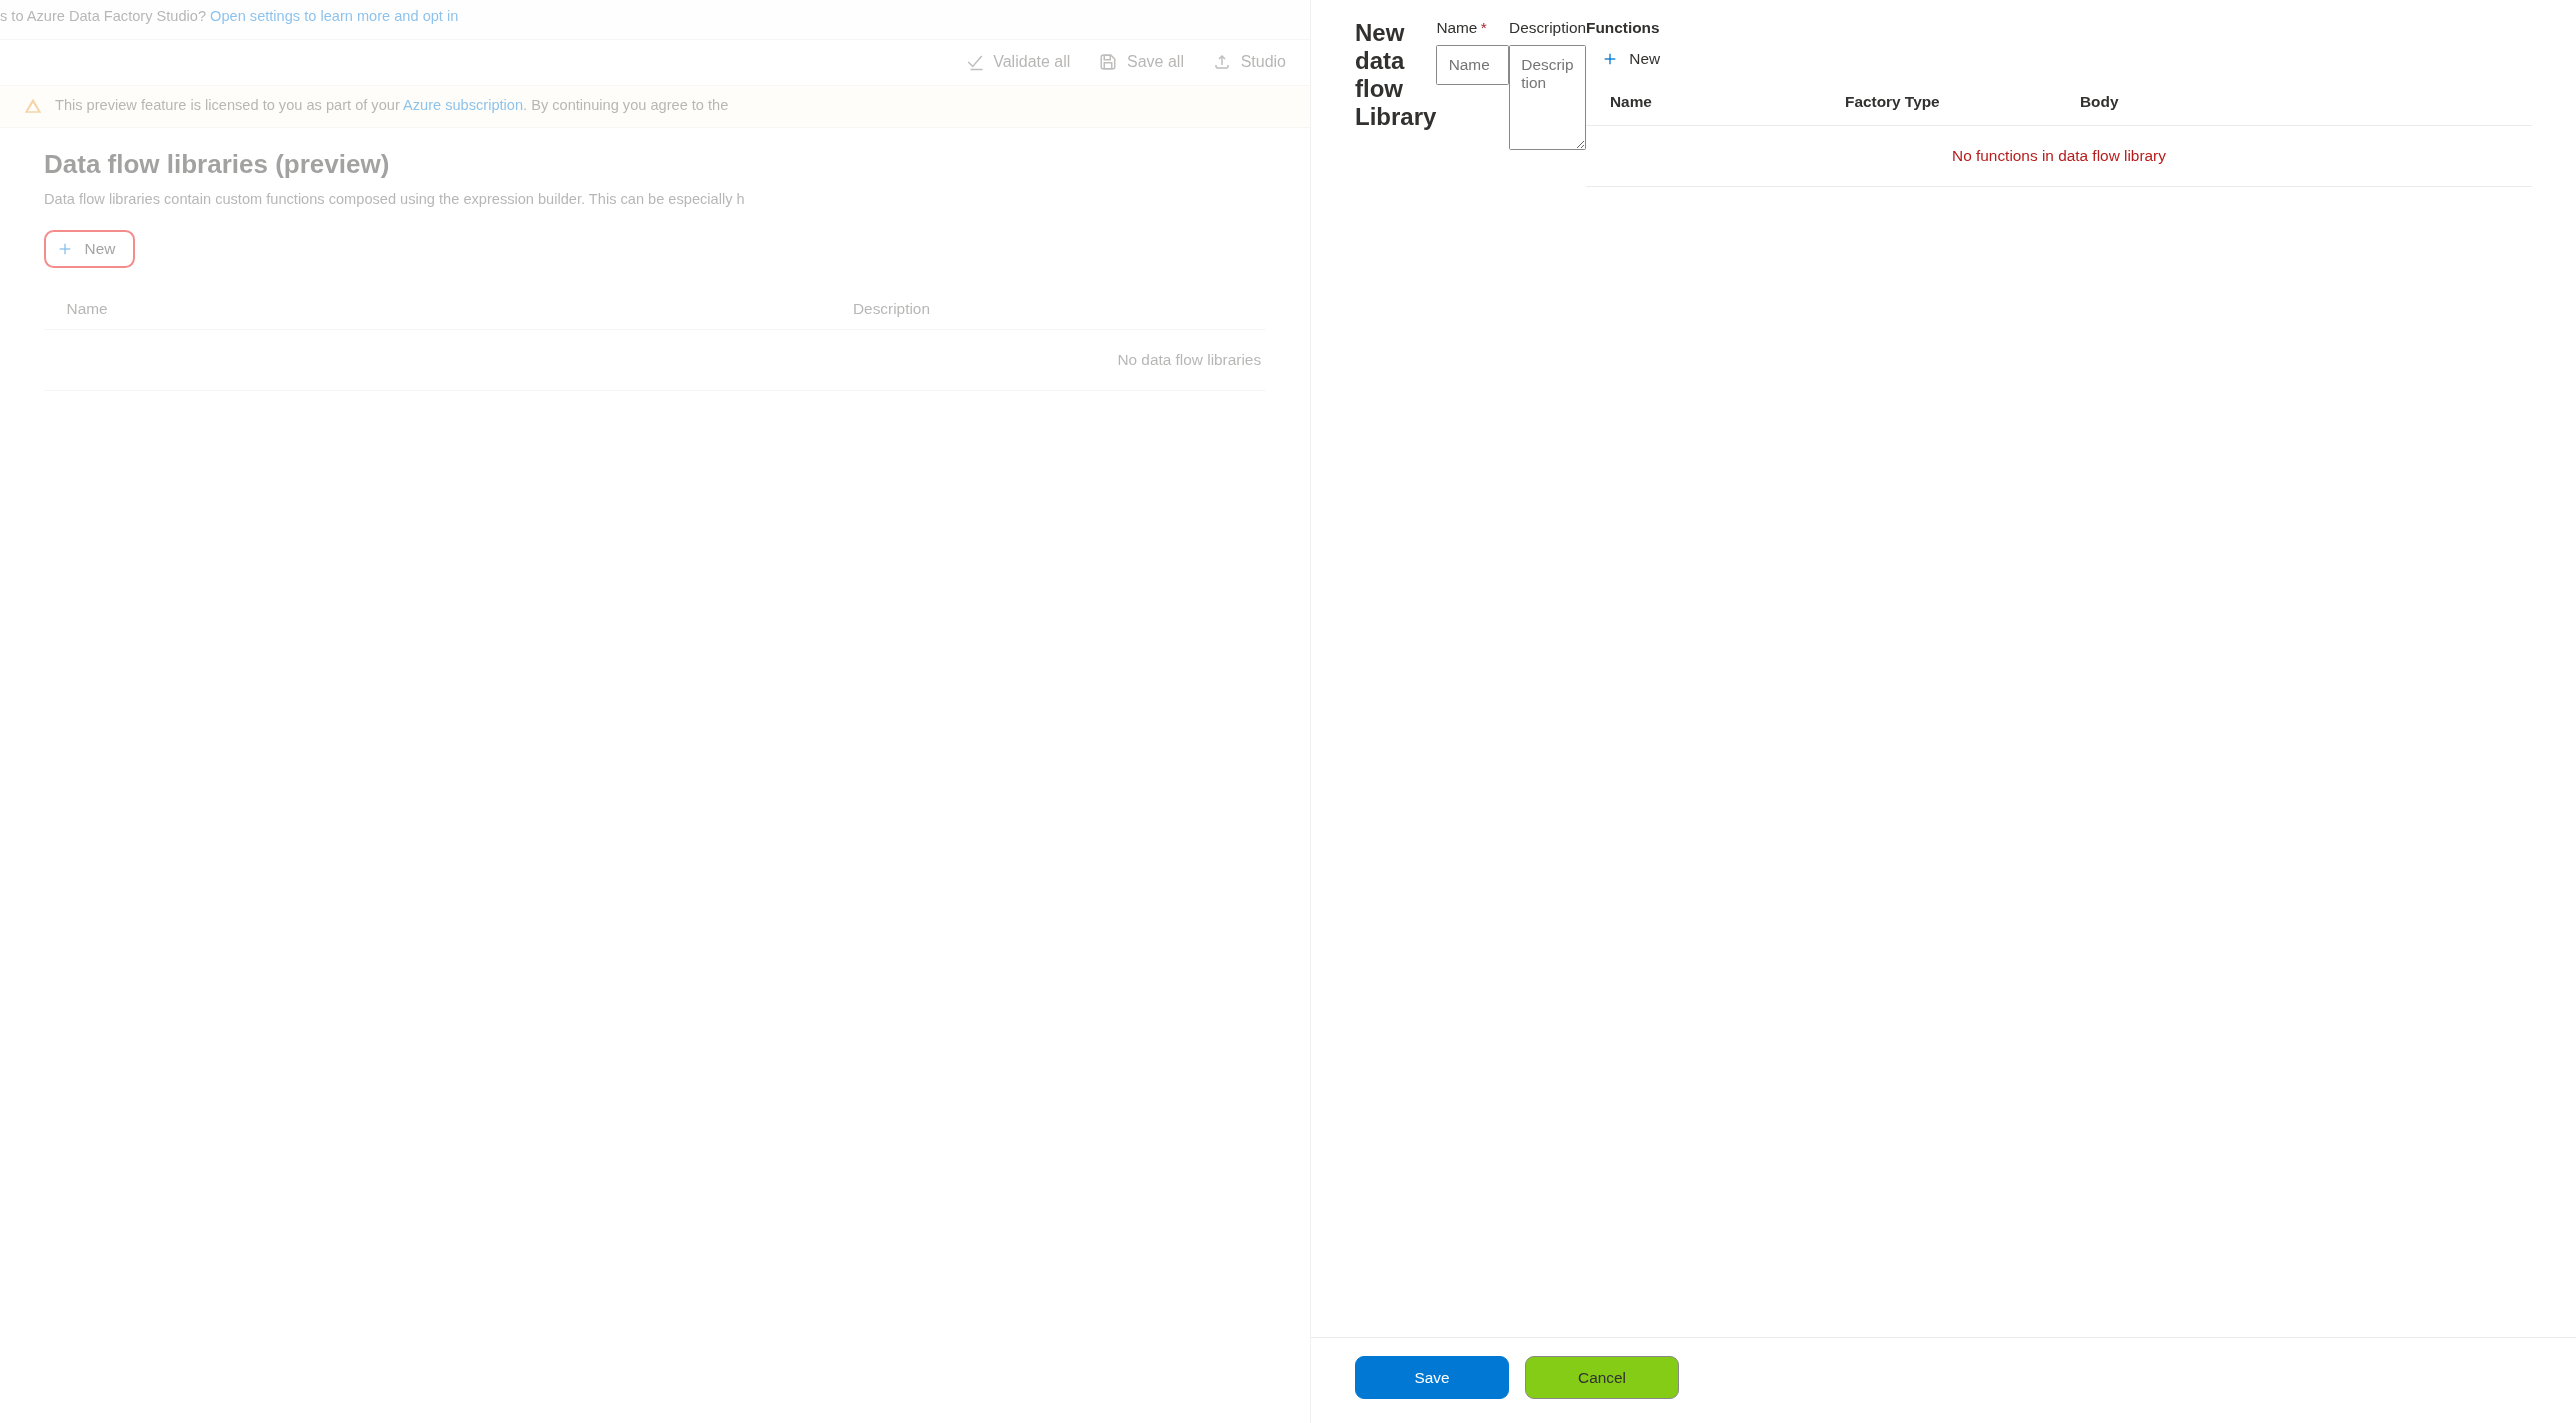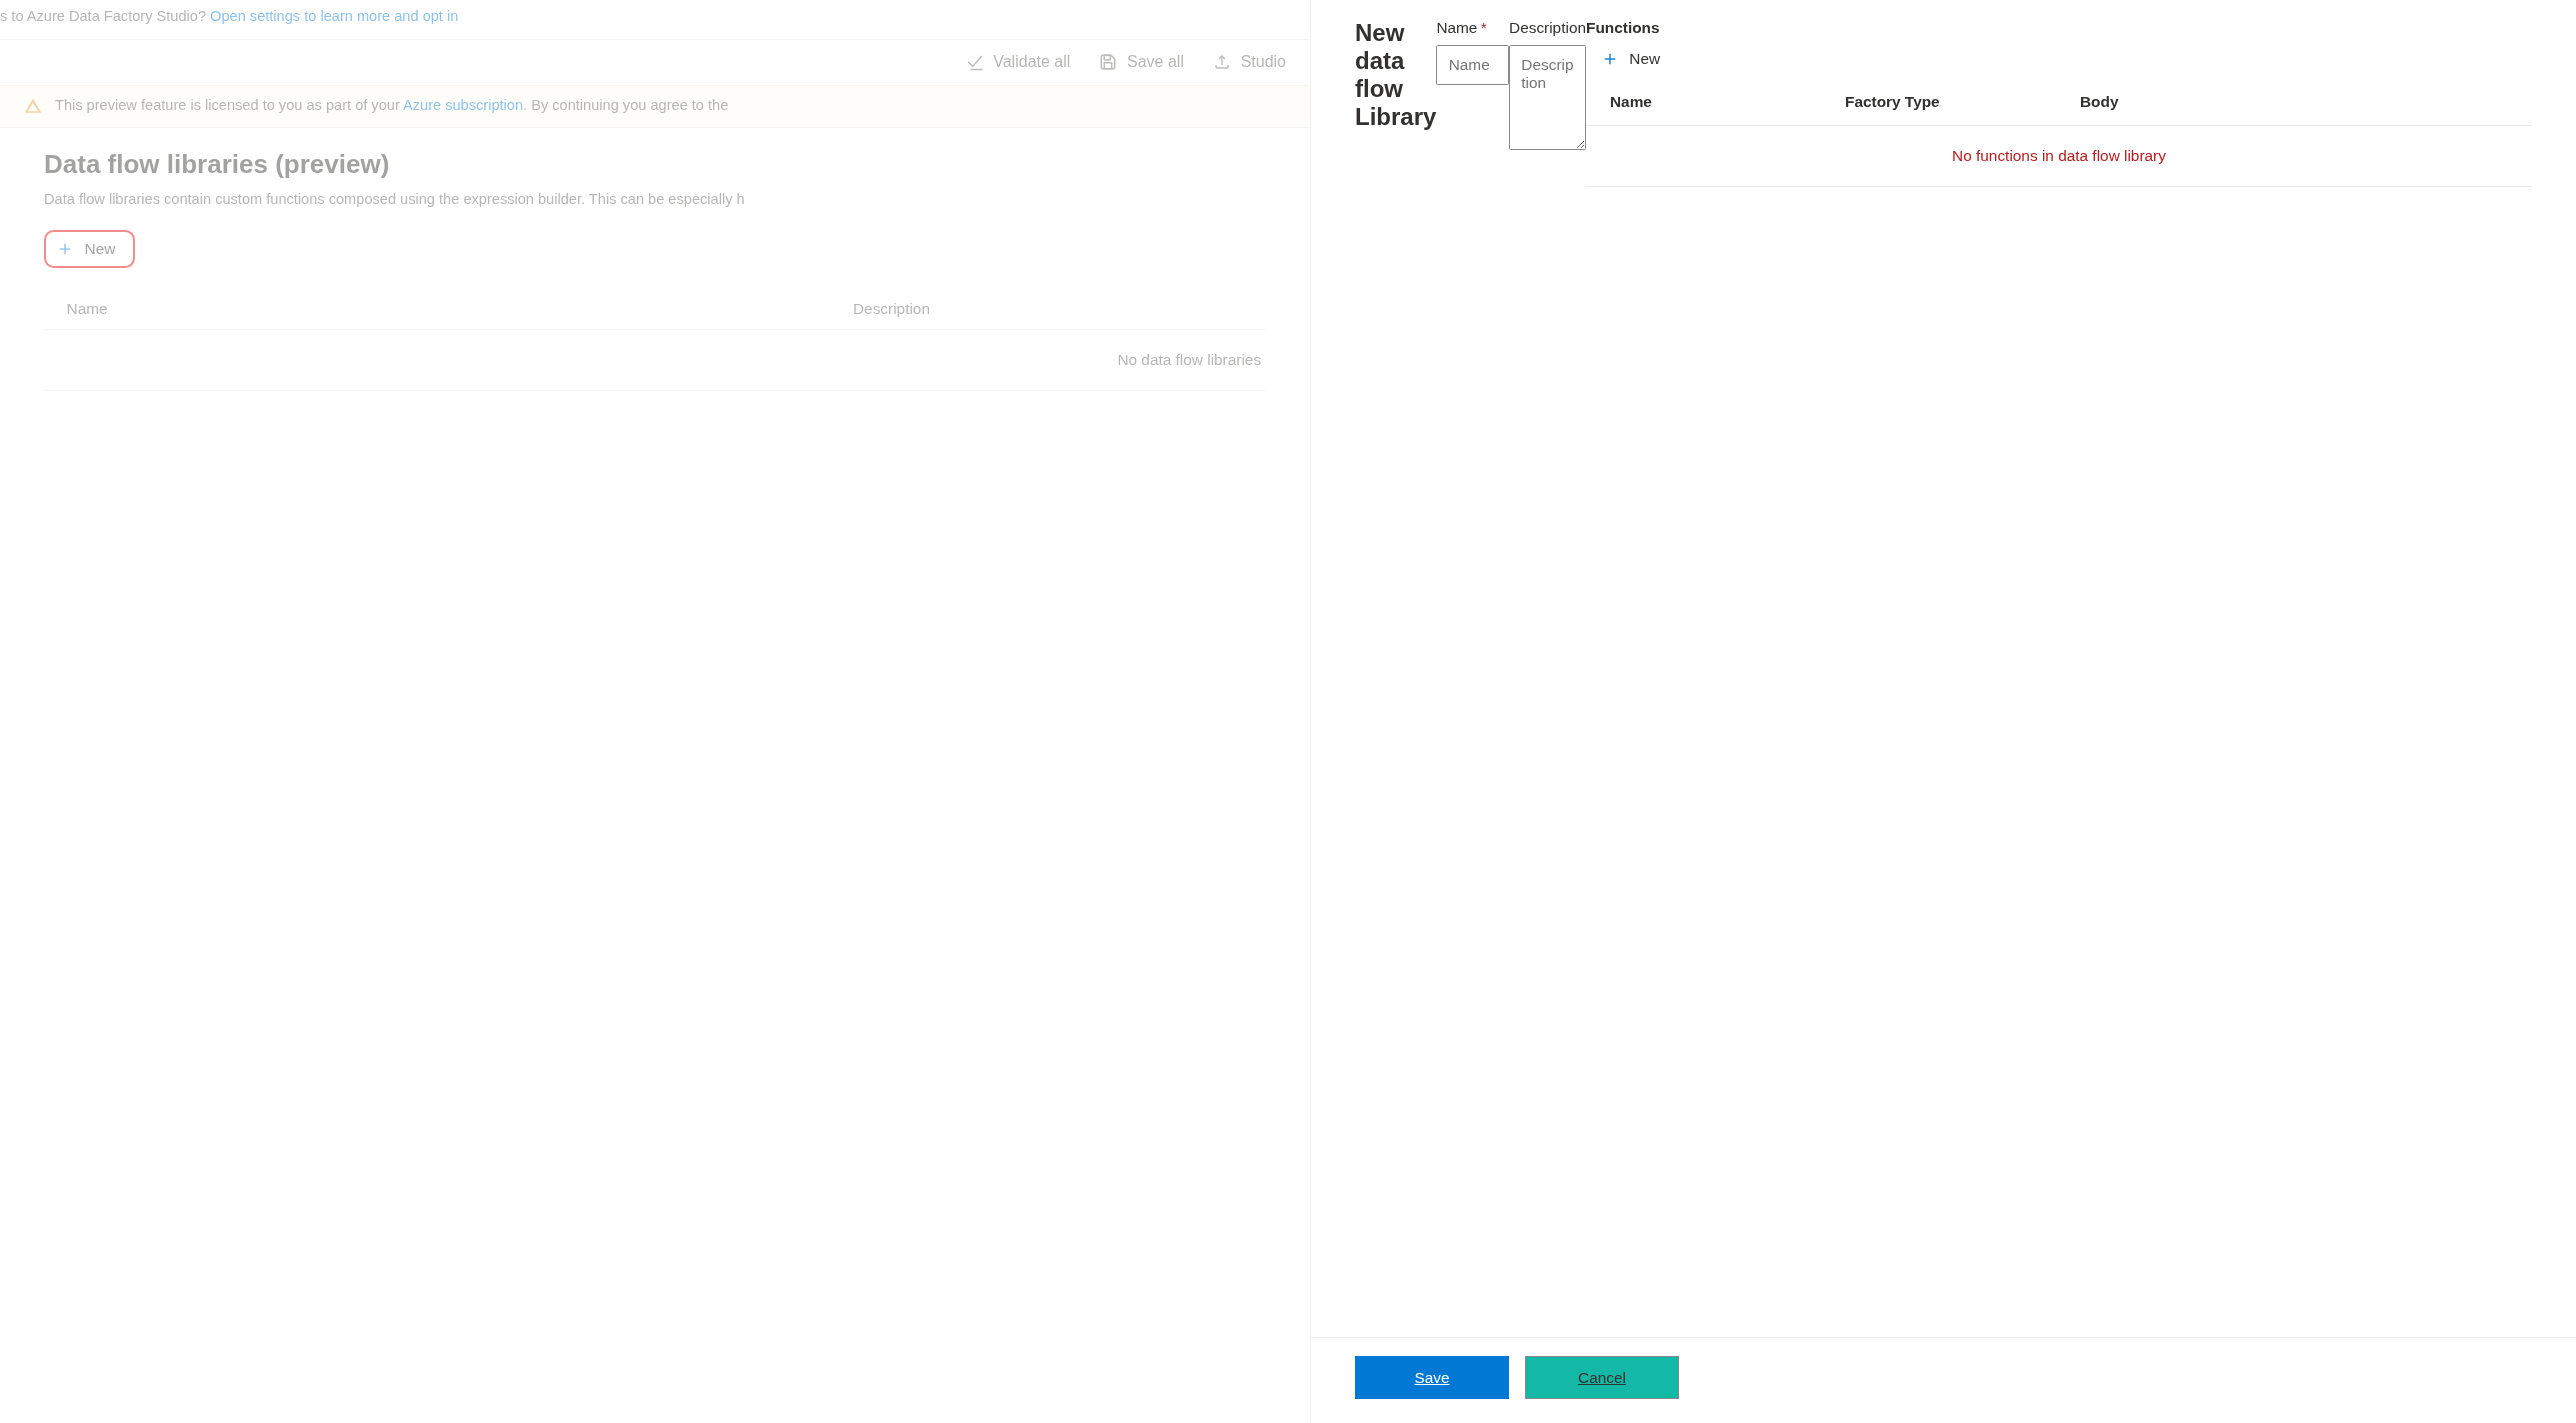--- a/index.html
+++ b/index.html
@@ -202,32 +202,31 @@
       left: 0; right: 0; bottom: 0;
       padding: 18px 44px 24px 44px;
       border-top: 0.8px solid #edebe9;
       display: flex;
       gap: 16px;
     }
     .btn {
       min-width: 154px;
       padding: 11.3px 0;
       font-size: 15.4px;
-      border-radius: 0;
+      border-radius: 9px;
       cursor: pointer;
       text-align: center;
-      text-decoration: underline;
     }
     .btn-primary {
       background: #0078d4;
       border: 0.8px solid #0078d4;
       color: #fff;
     }
     .btn-secondary {
-      background: #14b8a6;
+      background: #84cc16;
       border: 0.8px solid #8a8886;
       color: #323130;
     }
 
     svg { display: block; }
   </style>
 </head>
 <body>
 
 <div class="main-area">

